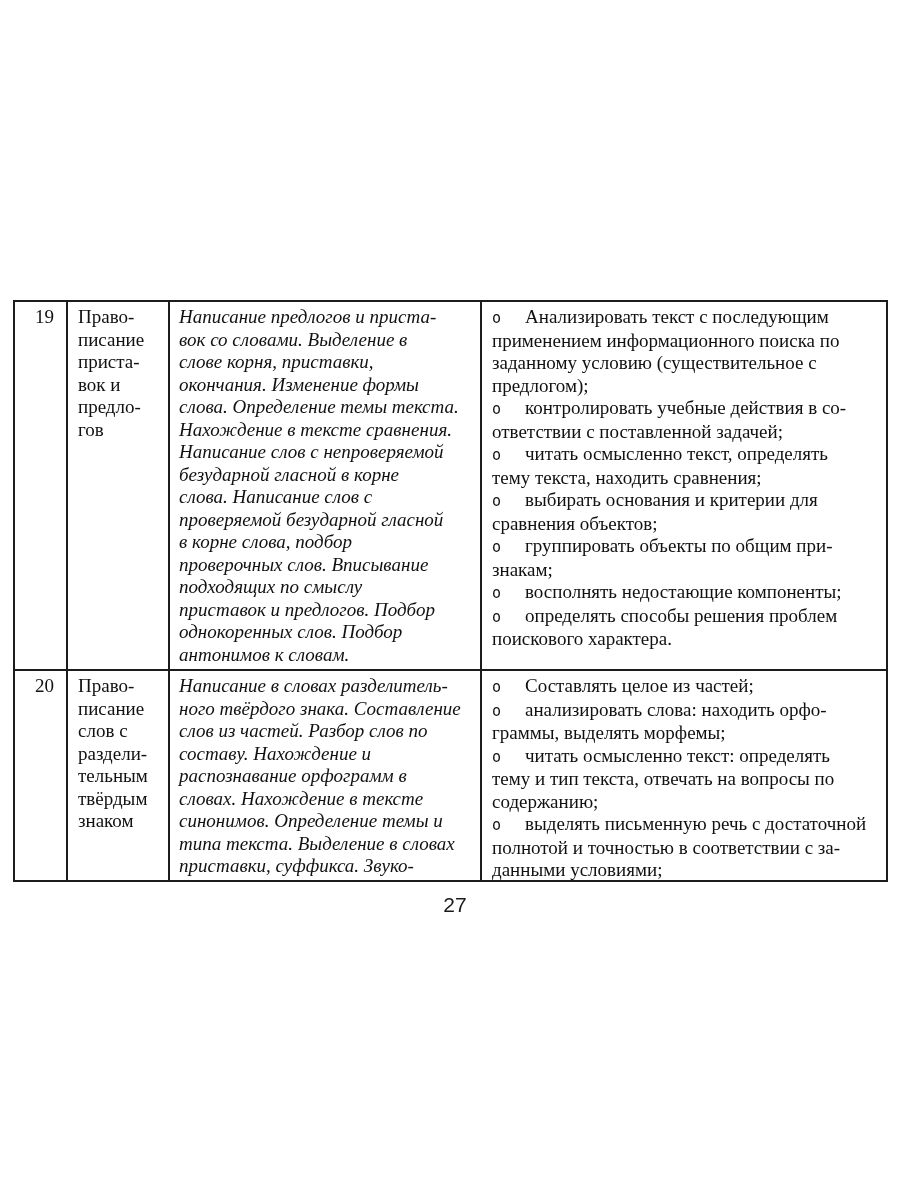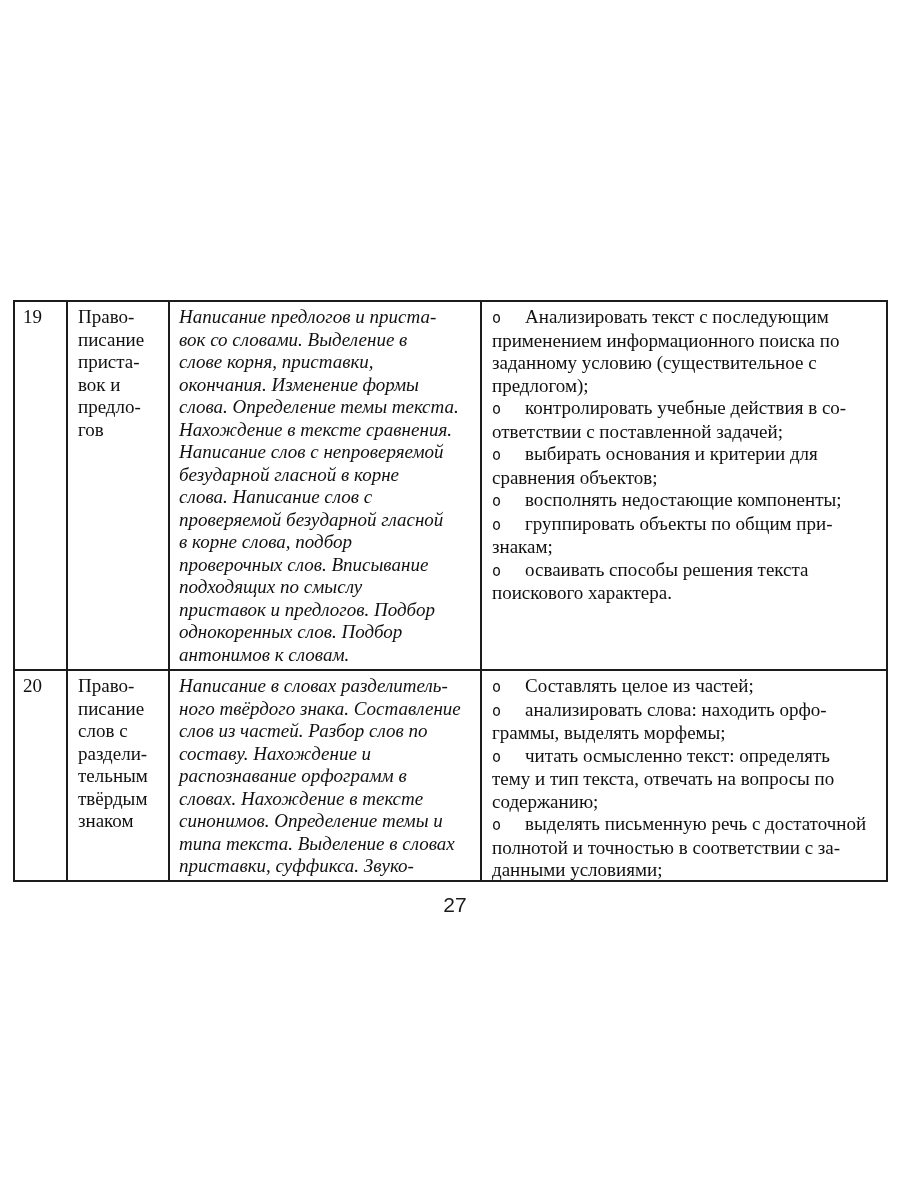--- a/index.html
+++ b/index.html
@@ -27,21 +27,21 @@
   }
   .cell {
     border-right: 2px solid #1c1c1c;
     overflow: hidden;
     font-size: 19px;
     line-height: 22.5px;
     padding-top: 4px;
   }
   .cell.last-col { border-right: none; }
   .cell.row-top { border-bottom: 2px solid #1c1c1c; }
-  .num-cell   { padding-left: 8px; }
+  .num-cell   { padding-left: 8px; text-align: center; }
   .topic-cell { padding-left: 10px; padding-right: 4px; white-space: pre-line; }
   .content-cell { padding-left: 9px; padding-right: 4px; white-space: pre-line; font-style: italic; }
   .skills-cell  { padding-left: 10px; padding-right: 8px; }
   .bullet { display: block; }
   .bullet .marker {
     display: inline-block;
     width: 33px;
     font-family: "DejaVu Sans Mono", monospace;
     font-size: 15px;
     vertical-align: baseline;
@@ -89,26 +89,28 @@
 приставок и предлогов. Подбор
 однокоренных слов. Подбор
 антонимов к словам.</div>
     <div class="cell row-top last-col skills-cell">
       <div class="bullet"><span class="marker">o</span><span class="btext">Анализировать текст с последующим
 применением информационного поиска по
 заданному условию (существительное с
 предлогом);</span></div>
       <div class="bullet"><span class="marker">o</span><span class="btext">контролировать учебные действия в со-
 ответствии с поставленной задачей;</span></div>
+      <div class="bullet"><span class="marker">o</span><span class="btext">читать осмысленно текст, определять
+тему текста, находить сравнения;</span></div>
       <div class="bullet"><span class="marker">o</span><span class="btext">выбирать основания и критерии для
 сравнения объектов;</span></div>
-      <div class="bullet"><span class="marker">o</span><span class="btext">восполнять недостающие компоненты;</span></div>
       <div class="bullet"><span class="marker">o</span><span class="btext">группировать объекты по общим при-
 знакам;</span></div>
-      <div class="bullet"><span class="marker">o</span><span class="btext">осваивать способы решения текста
+      <div class="bullet"><span class="marker">o</span><span class="btext">восполнять недостающие компоненты;</span></div>
+      <div class="bullet"><span class="marker">o</span><span class="btext">определять способы решения проблем
 поискового характера.</span></div>
     </div>
 
     <div class="cell num-cell">
       <span>20</span>
     </div>
     <div class="cell topic-cell">Право-
 писание
 слов с
 раздели-

